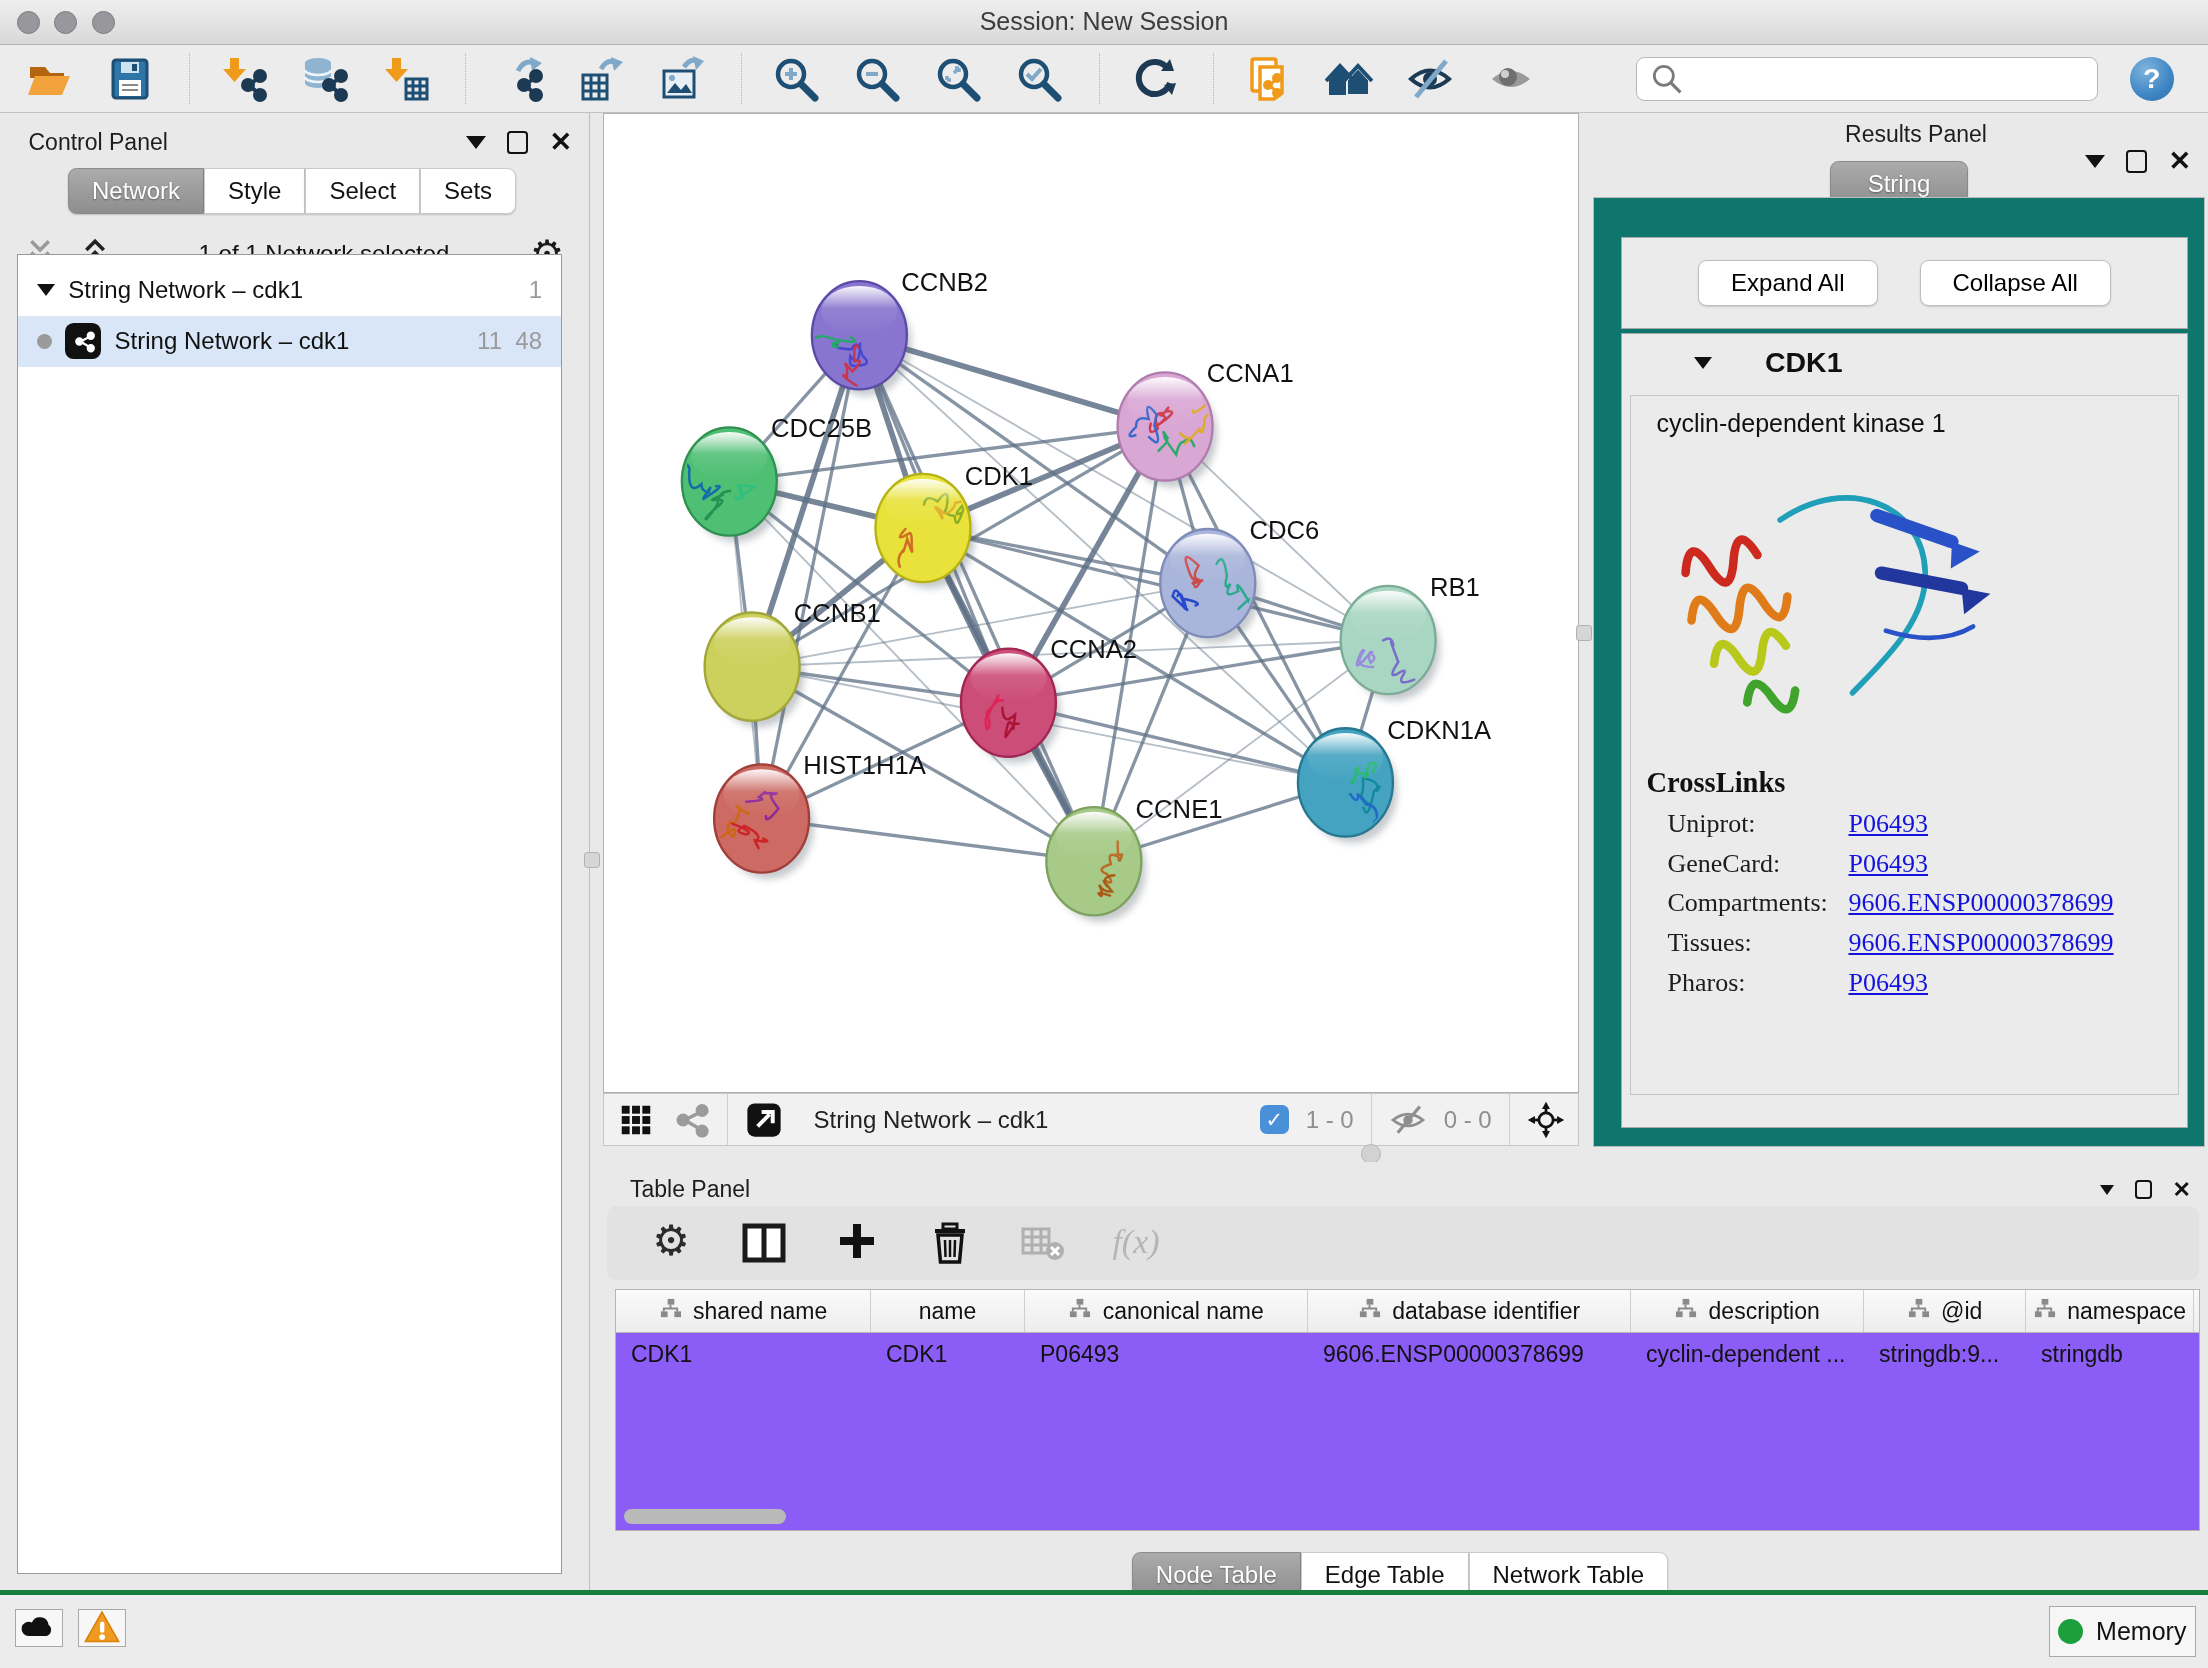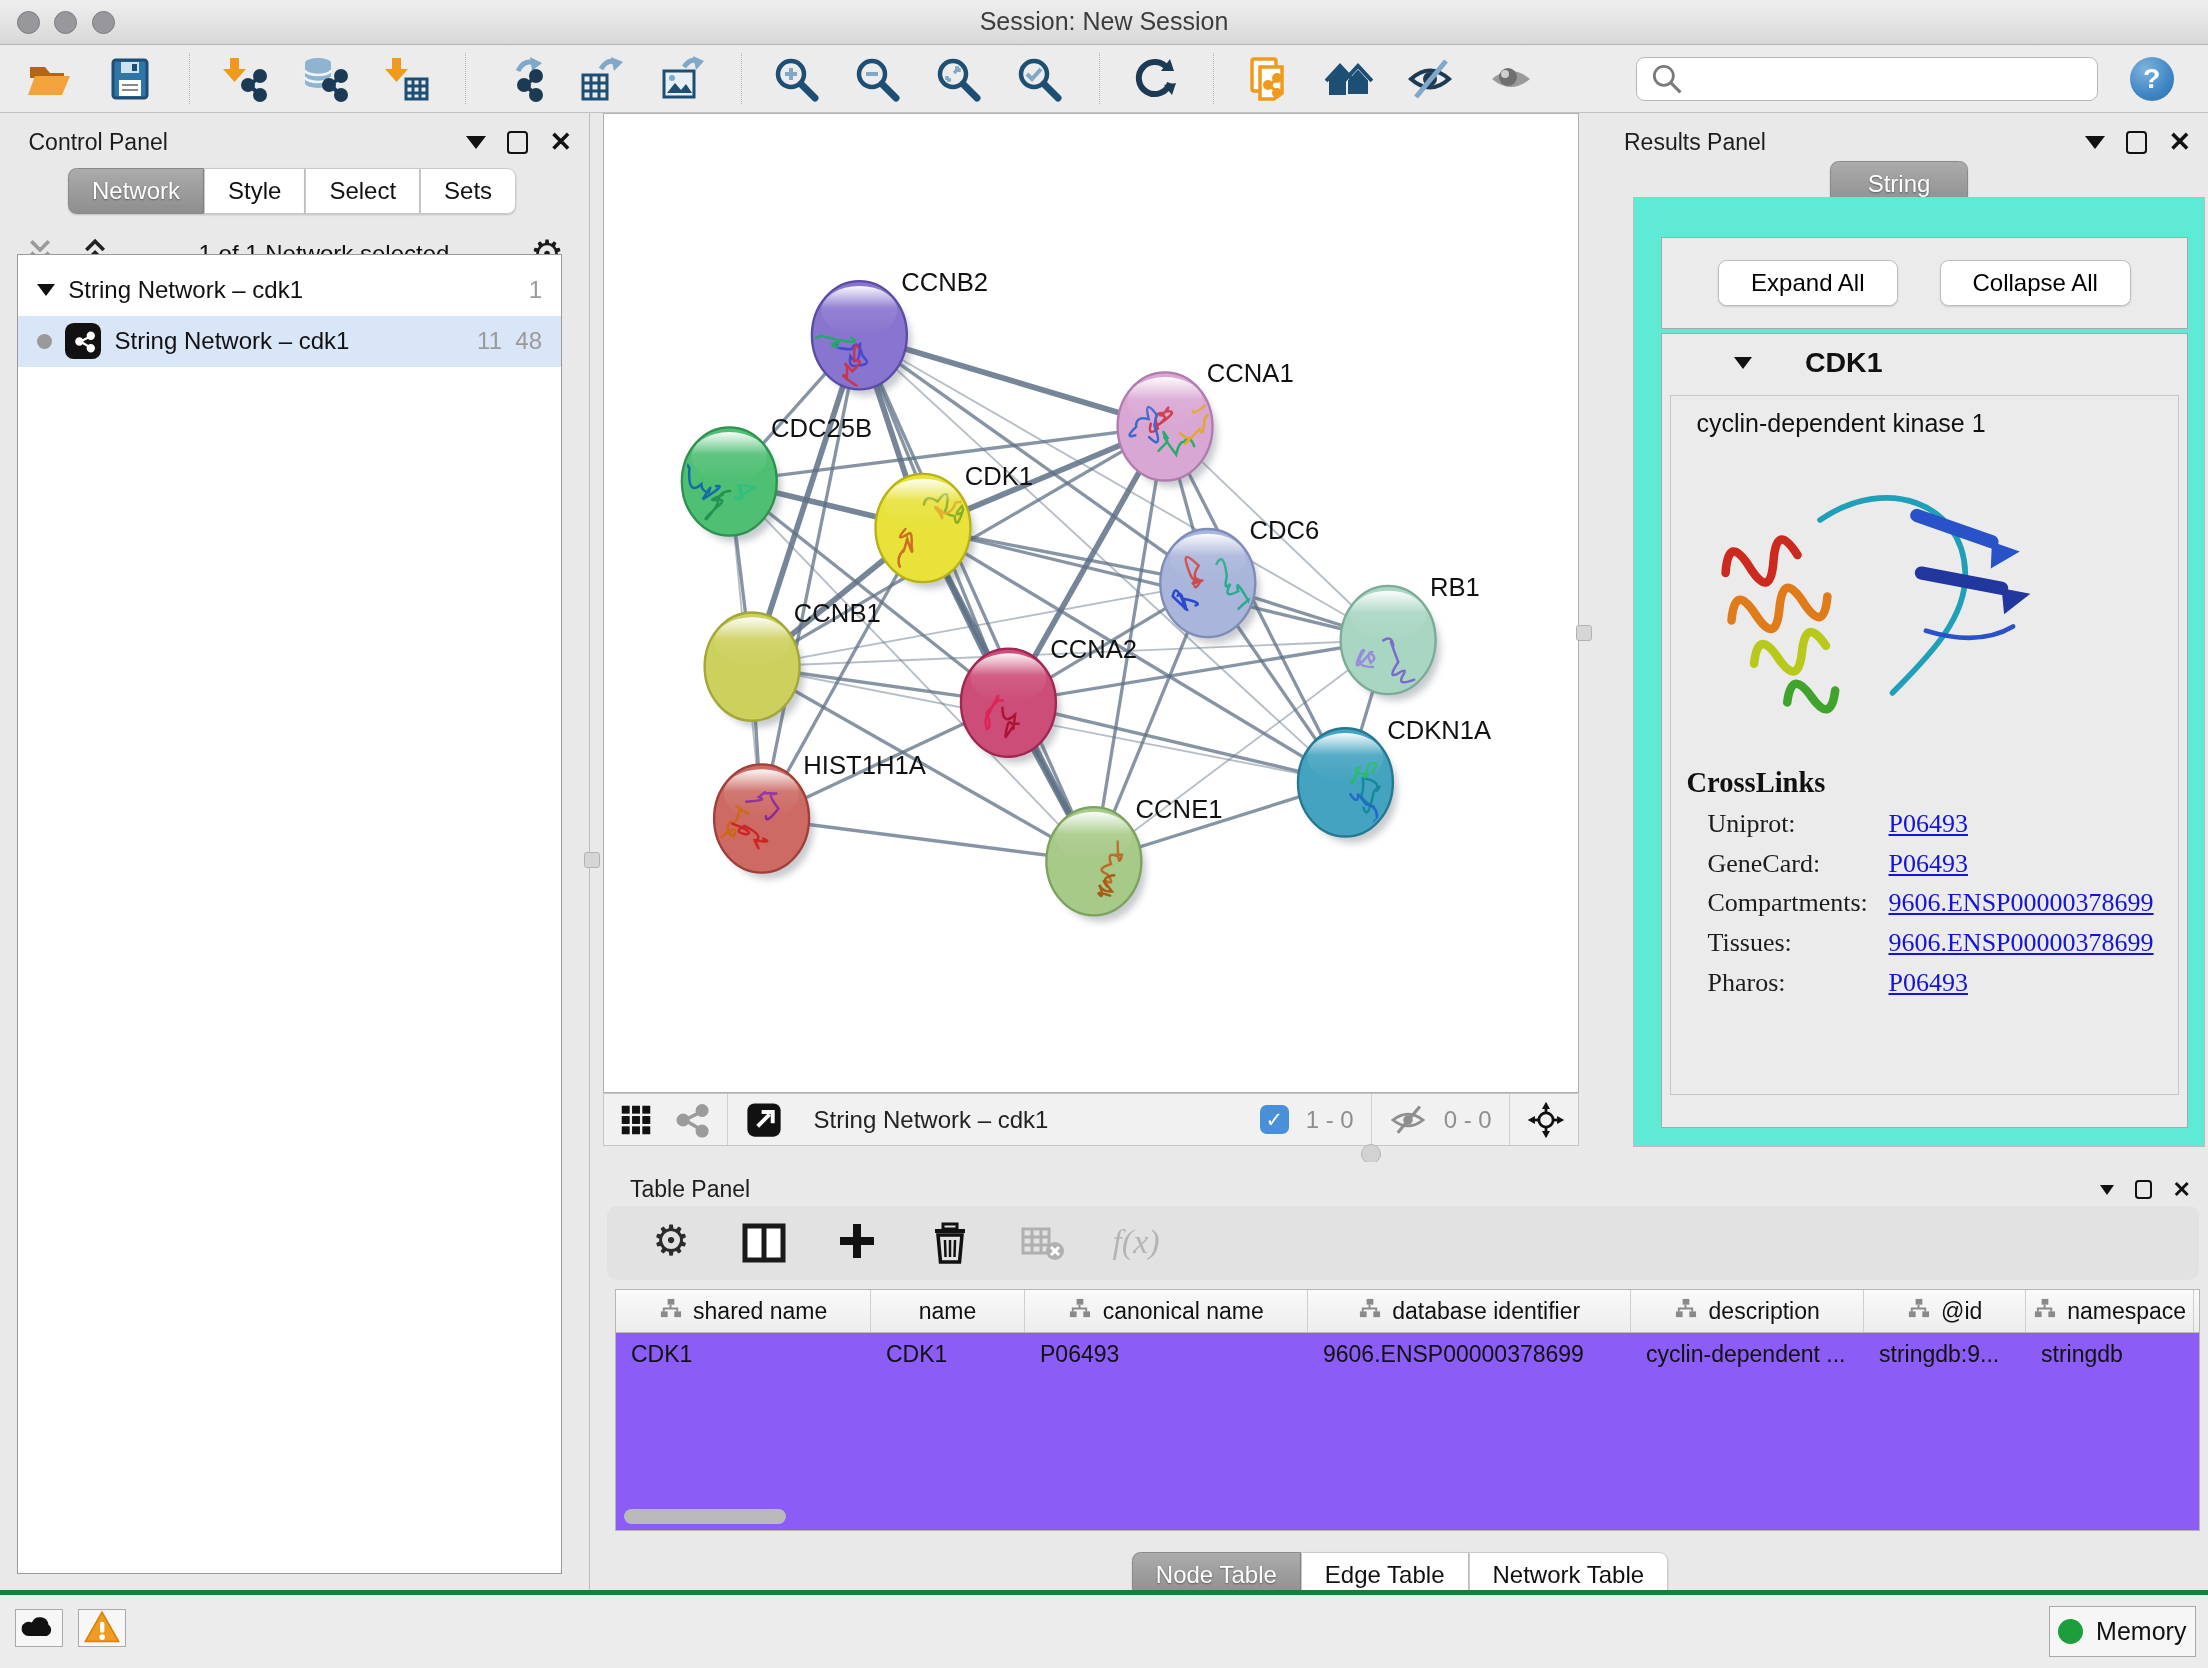--- a/index.html
+++ b/index.html
@@ -71,23 +71,23 @@
   .chk{width:28.5px;height:28.5px;border-radius:6.7px;background:#4a90d9;color:#fff;font-size:21px;
     display:flex;align-items:center;justify-content:center;}
   .sicon{width:38px;height:38px;display:inline-flex;}
   .sicon svg{width:100%;height:100%;}
   .grow{flex:1;}
   
   .vsplit-handle{position:absolute;width:14.3px;height:14.3px;background:#d6d6d6;border:1px solid #b2b2b2;border-radius:2.9px;}
   .hgrip{position:absolute;width:18px;height:18px;border-radius:50%;background:#d2d2d2;border:1px solid #b5b5b5;}
   
   #results-panel{position:absolute;left:1590px;top:113px;width:618px;height:1042px;}
-  #results-panel .phead{padding-left:34px;top:7.6px;}
+  #results-panel .phead{padding-left:34px;top:7.6px;flex-direction:column;}
   #rp-tab{position:absolute;left:0;right:0;top:48px;display:flex;justify-content:center;}
-  #rp-content{position:absolute;left:2.9px;right:2.9px;top:84px;bottom:7.6px;background:#5eead4;border:1px solid #bcbcbc;margin-left:40px;}
+  #rp-content{position:absolute;left:2.9px;right:2.9px;top:84px;bottom:7.6px;background:#0f766e;border:1px solid #bcbcbc;}
   #rp-expandbox{position:absolute;left:27px;right:16px;top:39px;height:90px;background:#ebebeb;
     border:1px solid #a8a8a8;display:flex;align-items:center;justify-content:center;gap:42px;}
   .btn{background:#fff;border:1px solid #bdbdbd;border-radius:8.6px;height:46px;padding:0 32px;
     font-size:24px;display:flex;align-items:center;box-shadow:0 1px 1.9px rgba(0,0,0,.14);}
   #rp-genebox{position:absolute;left:27px;right:16px;top:135px;bottom:18px;background:#ebebeb;border:1px solid #a8a8a8;}
   .gene-head{height:57px;display:flex;align-items:center;gap:53px;padding-left:72px;}
   .gene-name{font-size:28.5px;font-weight:bold;}
   .gene-body{position:absolute;left:8.6px;right:8.6px;top:61px;bottom:32px;border:1px solid #c6c6c6;background:#ebebeb;overflow:hidden;}
   .gene-desc{font-size:25px;padding:13.3px 0 0 25px;}
   #ribbon{margin:7.6px 0 0 28.5px;}

